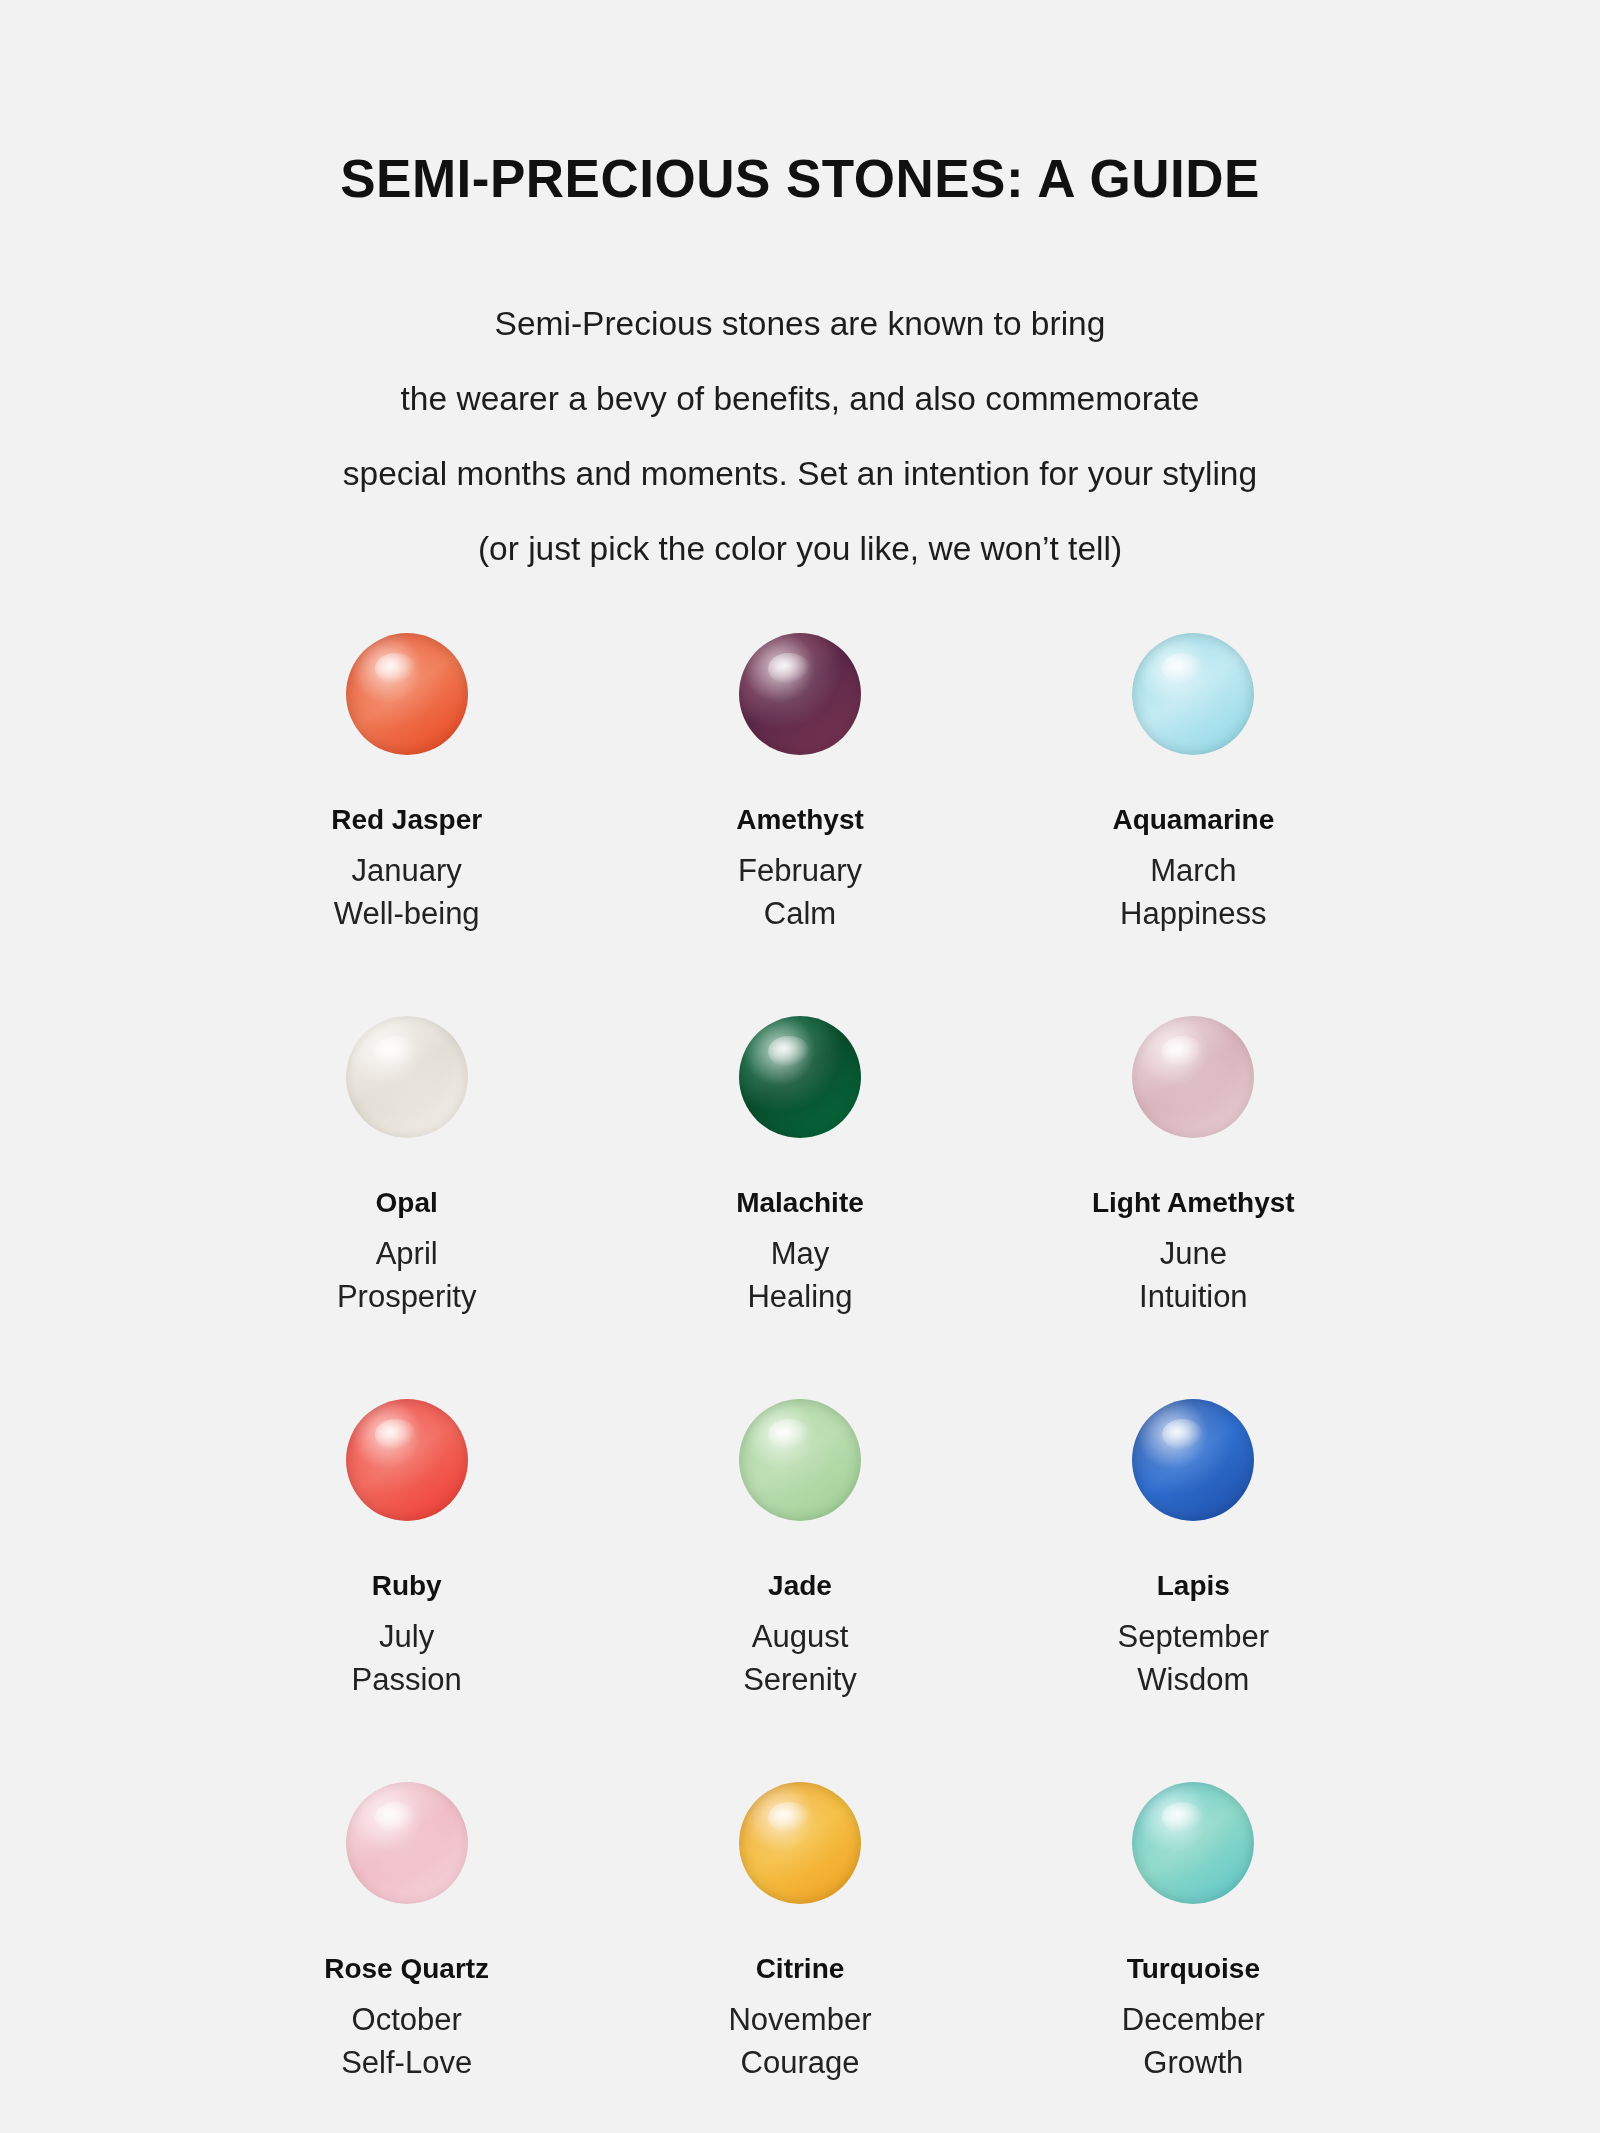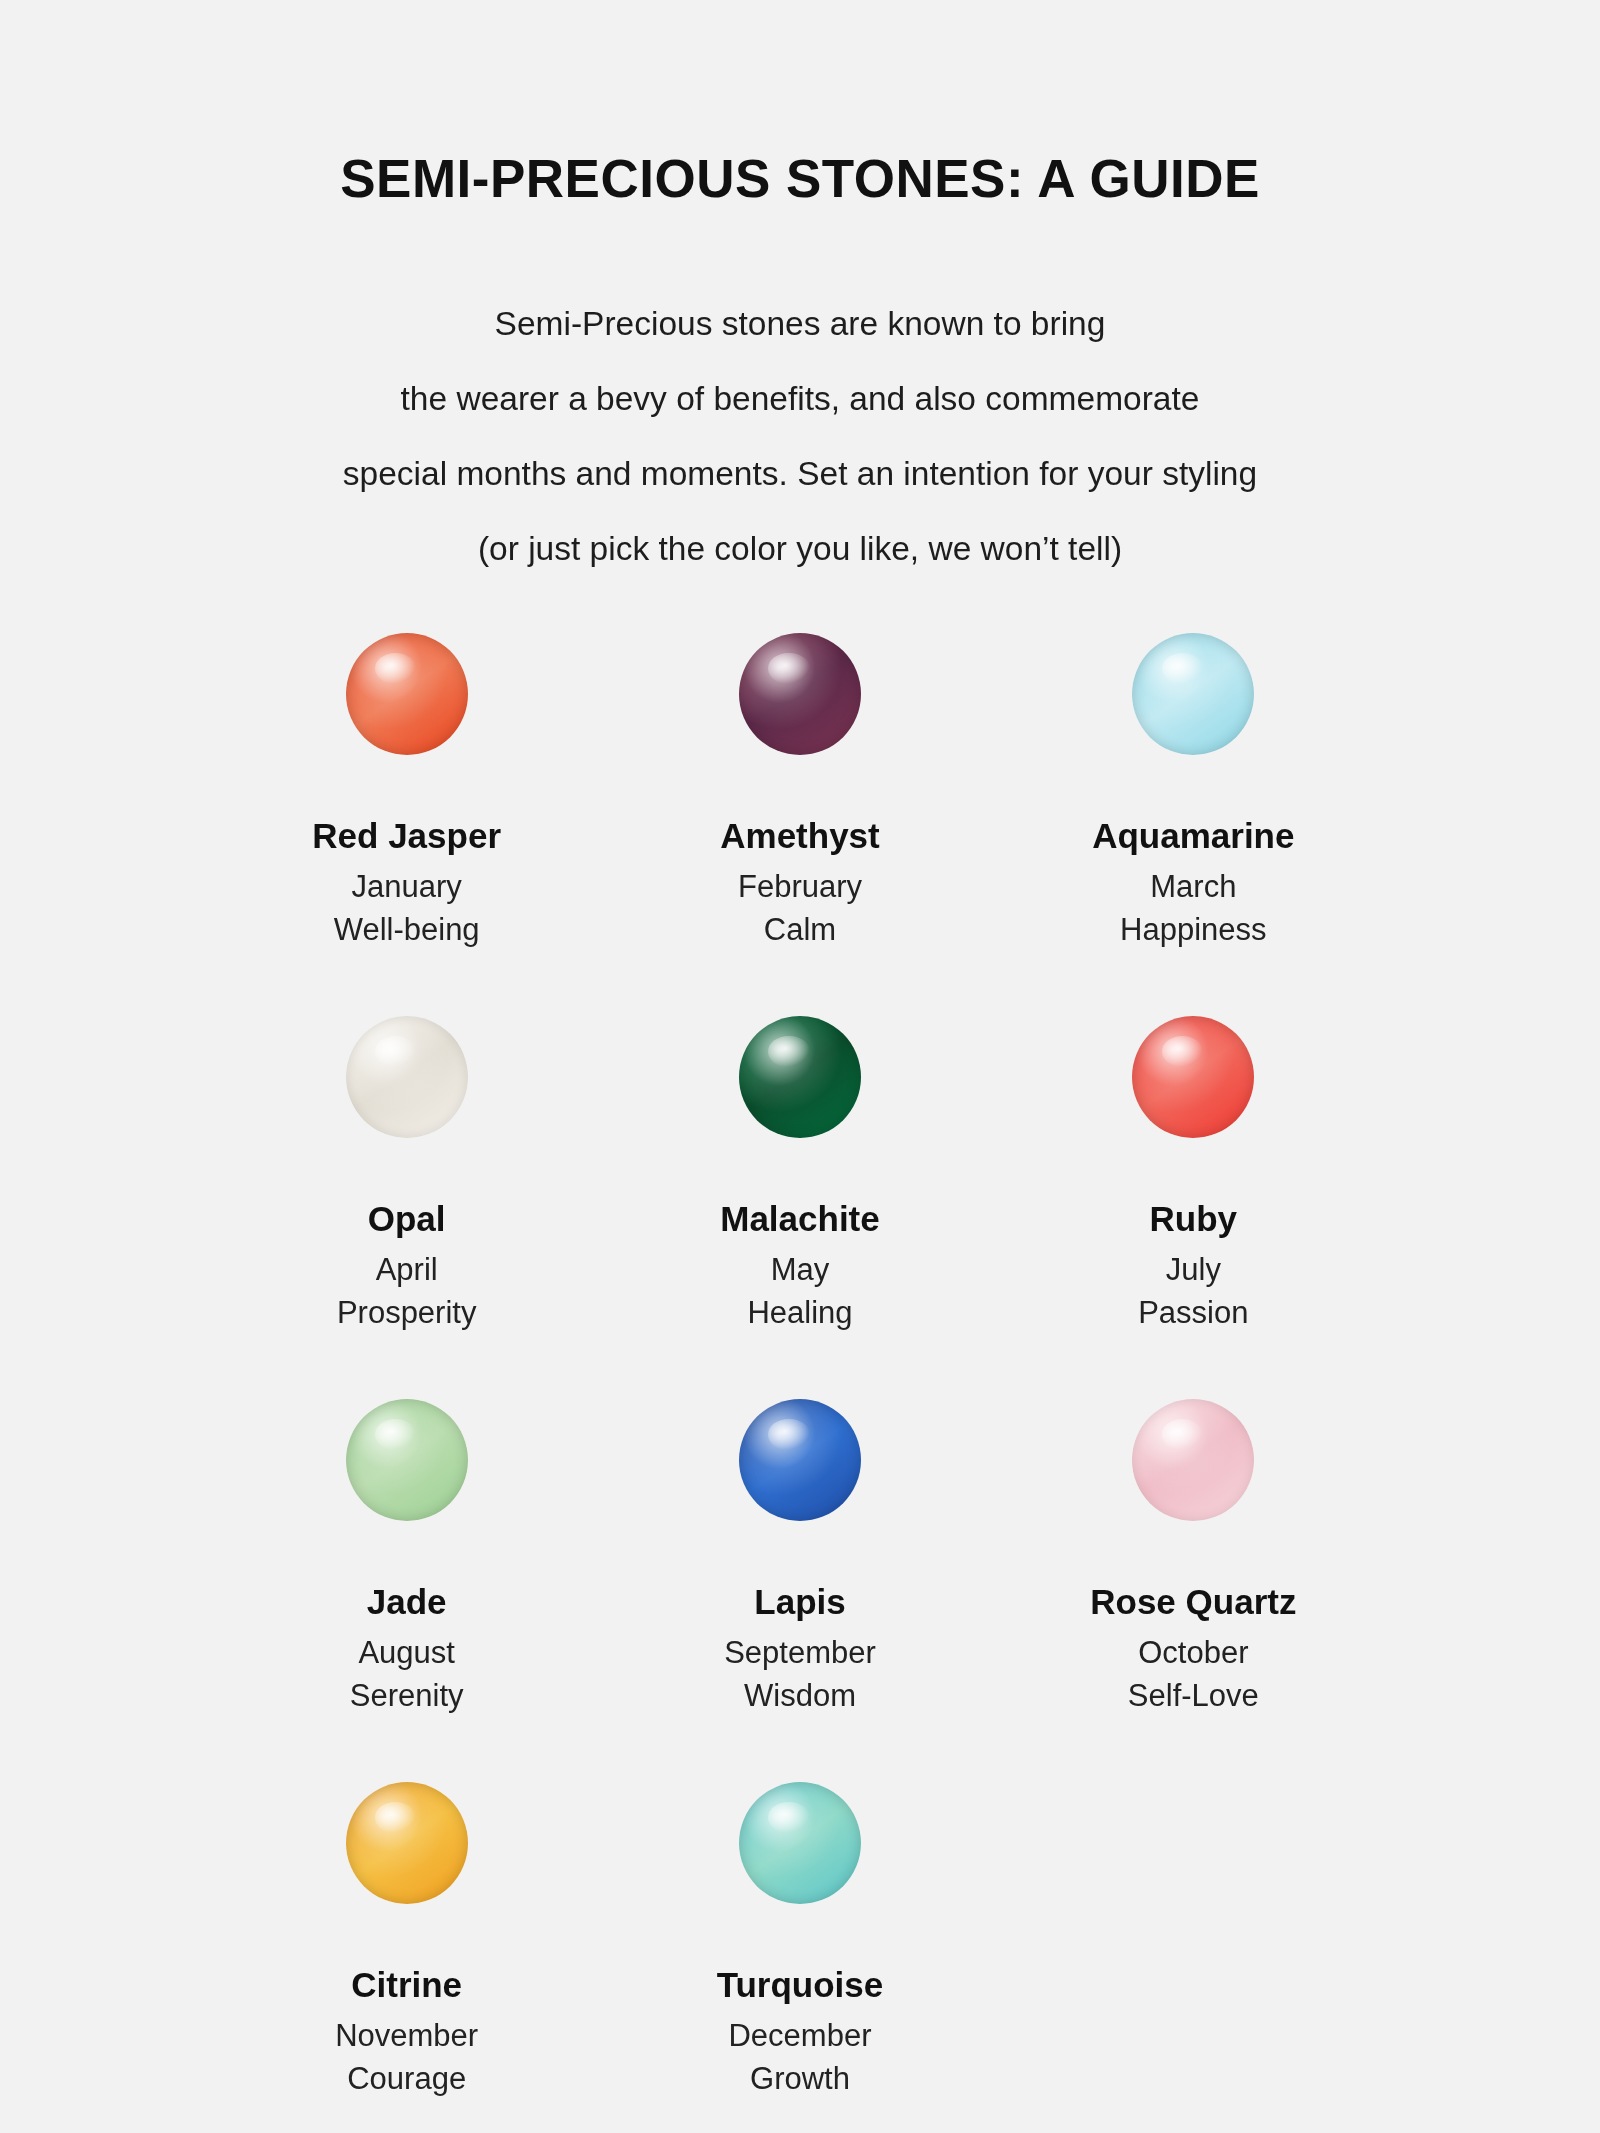--- a/index.html
+++ b/index.html
@@ -73,22 +73,22 @@
     top: 16%;
     width: 34%;
     height: 26%;
     border-radius: 50%;
     background: radial-gradient(ellipse at 40% 40%, rgba(255,255,255,0.85), rgba(255,255,255,0) 70%);
   }
   .stone.pale {
     box-shadow: inset 0 0 12px rgba(0,0,0,0.10);
   }
   .name {
-    margin-top: 60px;
-    font-size: 35px;
+    margin-top: 44px;
+    font-size: 28px;
     font-weight: 700;
     color: #111111;
     text-align: center;
     line-height: 42px;
   }
   .month {
     margin-top: 11px;
     font-size: 31px;
     font-weight: 400;
     color: #222222;
@@ -148,20 +148,26 @@
       <div class="trait">Prosperity</div>
     </div>
 
     <div class="cell">
       <div class="stone" style="background: radial-gradient(circle at 33% 28%, rgba(255, 255, 255, 0.75) 0%, rgba(255, 255, 255, 0.12) 30%, rgba(255, 255, 255, 0) 52%), linear-gradient(145deg, rgb(4, 107, 60) 0%, rgb(10, 79, 46) 48%, rgb(4, 107, 60) 100%), rgb(4, 107, 60);"></div>
       <div class="name">Malachite</div>
       <div class="month">May</div>
       <div class="trait">Healing</div>
     </div>
 
+    <div class="cell">
+      <div class="stone pale" style="background: radial-gradient(circle at 33% 28%, rgba(255, 255, 255, 0.75) 0%, rgba(255, 255, 255, 0.12) 30%, rgba(255, 255, 255, 0) 52%), linear-gradient(145deg, rgb(231, 205, 210) 0%, rgb(217, 180, 189) 48%, rgb(231, 205, 210) 100%), rgb(231, 205, 210);"></div>
+      <div class="name">Light Amethyst</div>
+      <div class="month">June</div>
+      <div class="trait">Intuition</div>
+    </div>
 
     <div class="cell">
       <div class="stone" style="background: radial-gradient(circle at 33% 28%, rgba(255, 255, 255, 0.75) 0%, rgba(255, 255, 255, 0.12) 30%, rgba(255, 255, 255, 0) 52%), linear-gradient(145deg, rgb(239, 59, 51) 0%, rgb(242, 104, 92) 48%, rgb(239, 59, 51) 100%), rgb(239, 59, 51);"></div>
       <div class="name">Ruby</div>
       <div class="month">July</div>
       <div class="trait">Passion</div>
     </div>
 
     <div class="cell">
       <div class="stone" style="background: radial-gradient(circle at 33% 28%, rgba(255, 255, 255, 0.75) 0%, rgba(255, 255, 255, 0.12) 30%, rgba(255, 255, 255, 0) 52%), linear-gradient(145deg, rgb(158, 209, 149) 0%, rgb(185, 220, 174) 48%, rgb(158, 209, 149) 100%), rgb(158, 209, 149);"></div>

